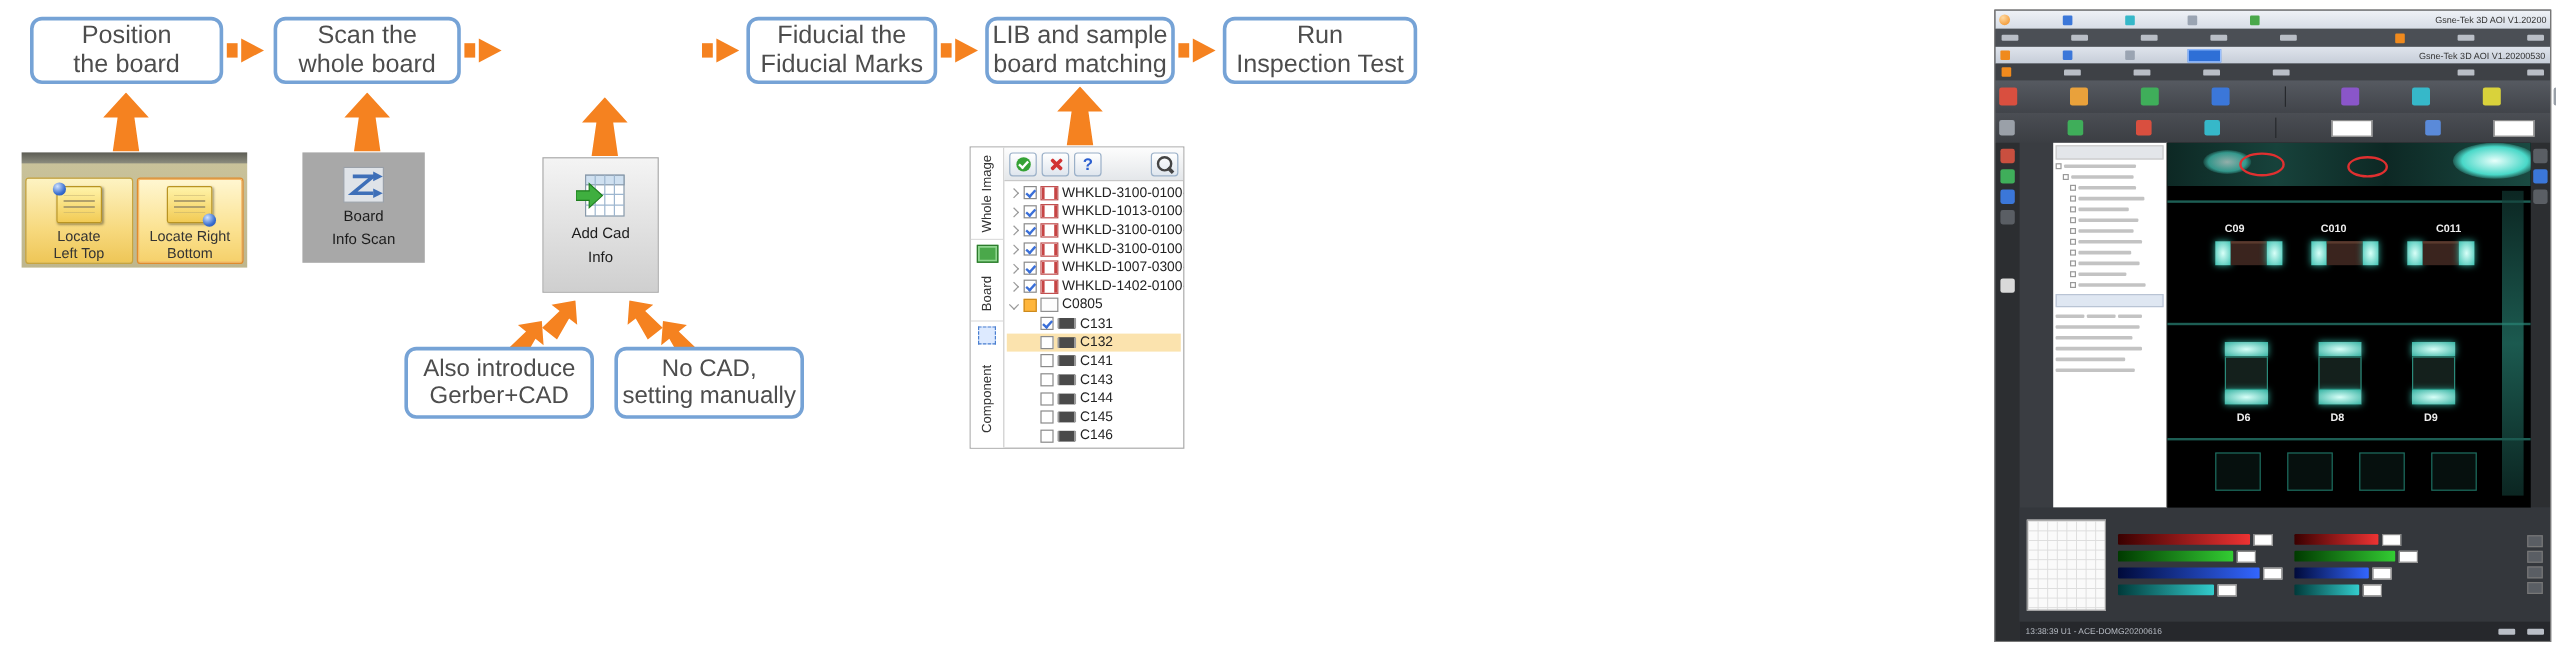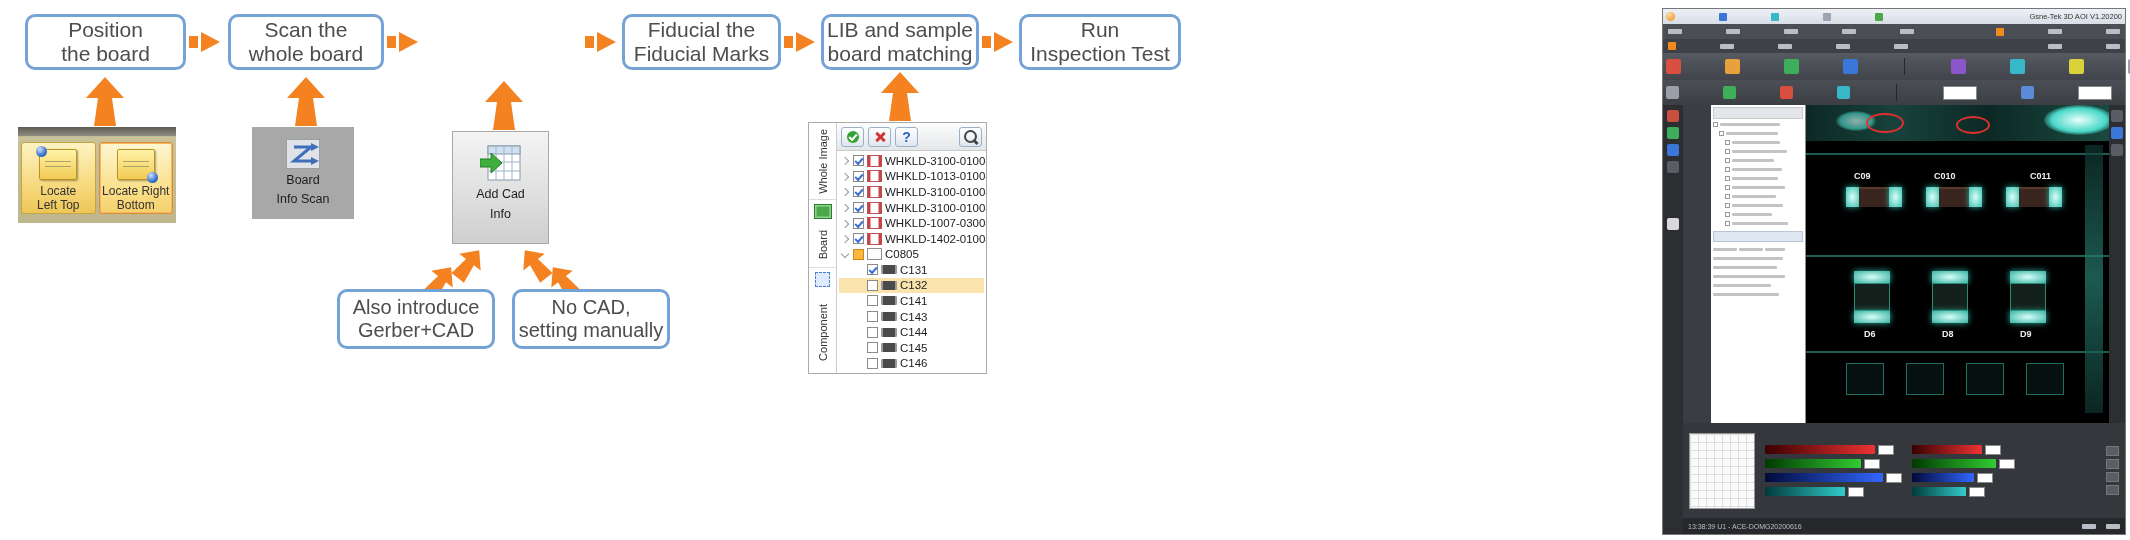--- a/index.html
+++ b/index.html
@@ -11,23 +11,23 @@
             background:#fff;display:flex;flex-direction:column;justify-content:center;align-items:center;
             font-size:21px;color:#4d4d4d;line-height:1.16;text-align:center;}
   .flow-box span:empty{display:none;}
   .callout{top:289px;height:54px;font-size:20px;}
 
   .harrow{position:absolute;top:31px;}
   .varrow{position:absolute;}
   .slant{position:absolute;}
 
   
-  .locate-panel{position:absolute;left:18px;top:127px;width:158px;height:96px;box-sizing:border-box;
+  .locate-panel{position:absolute;left:18px;top:127px;width:188px;height:96px;box-sizing:border-box;
                 background:linear-gradient(#5c5c54,#8a8a7c 9%,#c9c29a 10%,#beb68d);
-                display:flex;align-items:center;padding:9px 3px 3px;gap:3px;}
+                display:flex;align-items:flex-end;padding:9px 3px 3px;gap:3px;}
   .locate-btn{flex:1;background:linear-gradient(#fdf3c2,#f7d97e 60%,#eec657);border:1px solid #c7a43e;
               border-radius:3px;display:flex;flex-direction:column;align-items:center;padding-top:6px;cursor:pointer;}
   .locate-btn.selected{border-color:#e08b2d;box-shadow:inset 0 0 0 1px #f5b869;
               background:linear-gradient(#fff7d2,#fbe291 60%,#f5d06a);}
   .locate-lbl{font-size:12px;color:#333;line-height:1.15;text-align:center;}
   .note-icon{position:relative;width:36px;height:29px;background:linear-gradient(#fff3a8,#f2cb55);
              border:1px solid #b99422;border-radius:2px;margin-bottom:5px;box-shadow:1px 1px 2px rgba(0,0,0,.35);}
   .note-icon::after{content:"";position:absolute;left:5px;right:5px;top:7px;height:14px;
              background:repeating-linear-gradient(rgba(0,0,0,0) 0 4px,#b0a06a 4px 5px);}
   .pin{position:absolute;width:11px;height:11px;border-radius:50%;z-index:2;
@@ -417,20 +417,27 @@
     <div class="row mbar1">
       <span class="mi"></span>
         <span class="mi"></span>
         <span class="mi"></span>
         <span class="mi"></span>
         <span class="mi"></span>
       <span class="mini o" style="margin-left:auto"></span>
         <span class="mi"></span>
         <span class="mi"></span>
     </div>
+    <div class="row tbar2">
+      <span class="mini o"></span>
+        <span class="mini b"></span>
+        <span class="mini"></span>
+      <span class="bluebox"></span>
+      <span class="title2">Gsne-Tek 3D AOI V1.20200530</span>
+    </div>
     <div class="row mbar2">
       <span class="mini o"></span>
         <span class="mi"></span>
         <span class="mi"></span>
         <span class="mi"></span>
         <span class="mi"></span>
       <span class="mi" style="margin-left:auto"></span>
         <span class="mi"></span>
     </div>
     <div class="row icons1">

